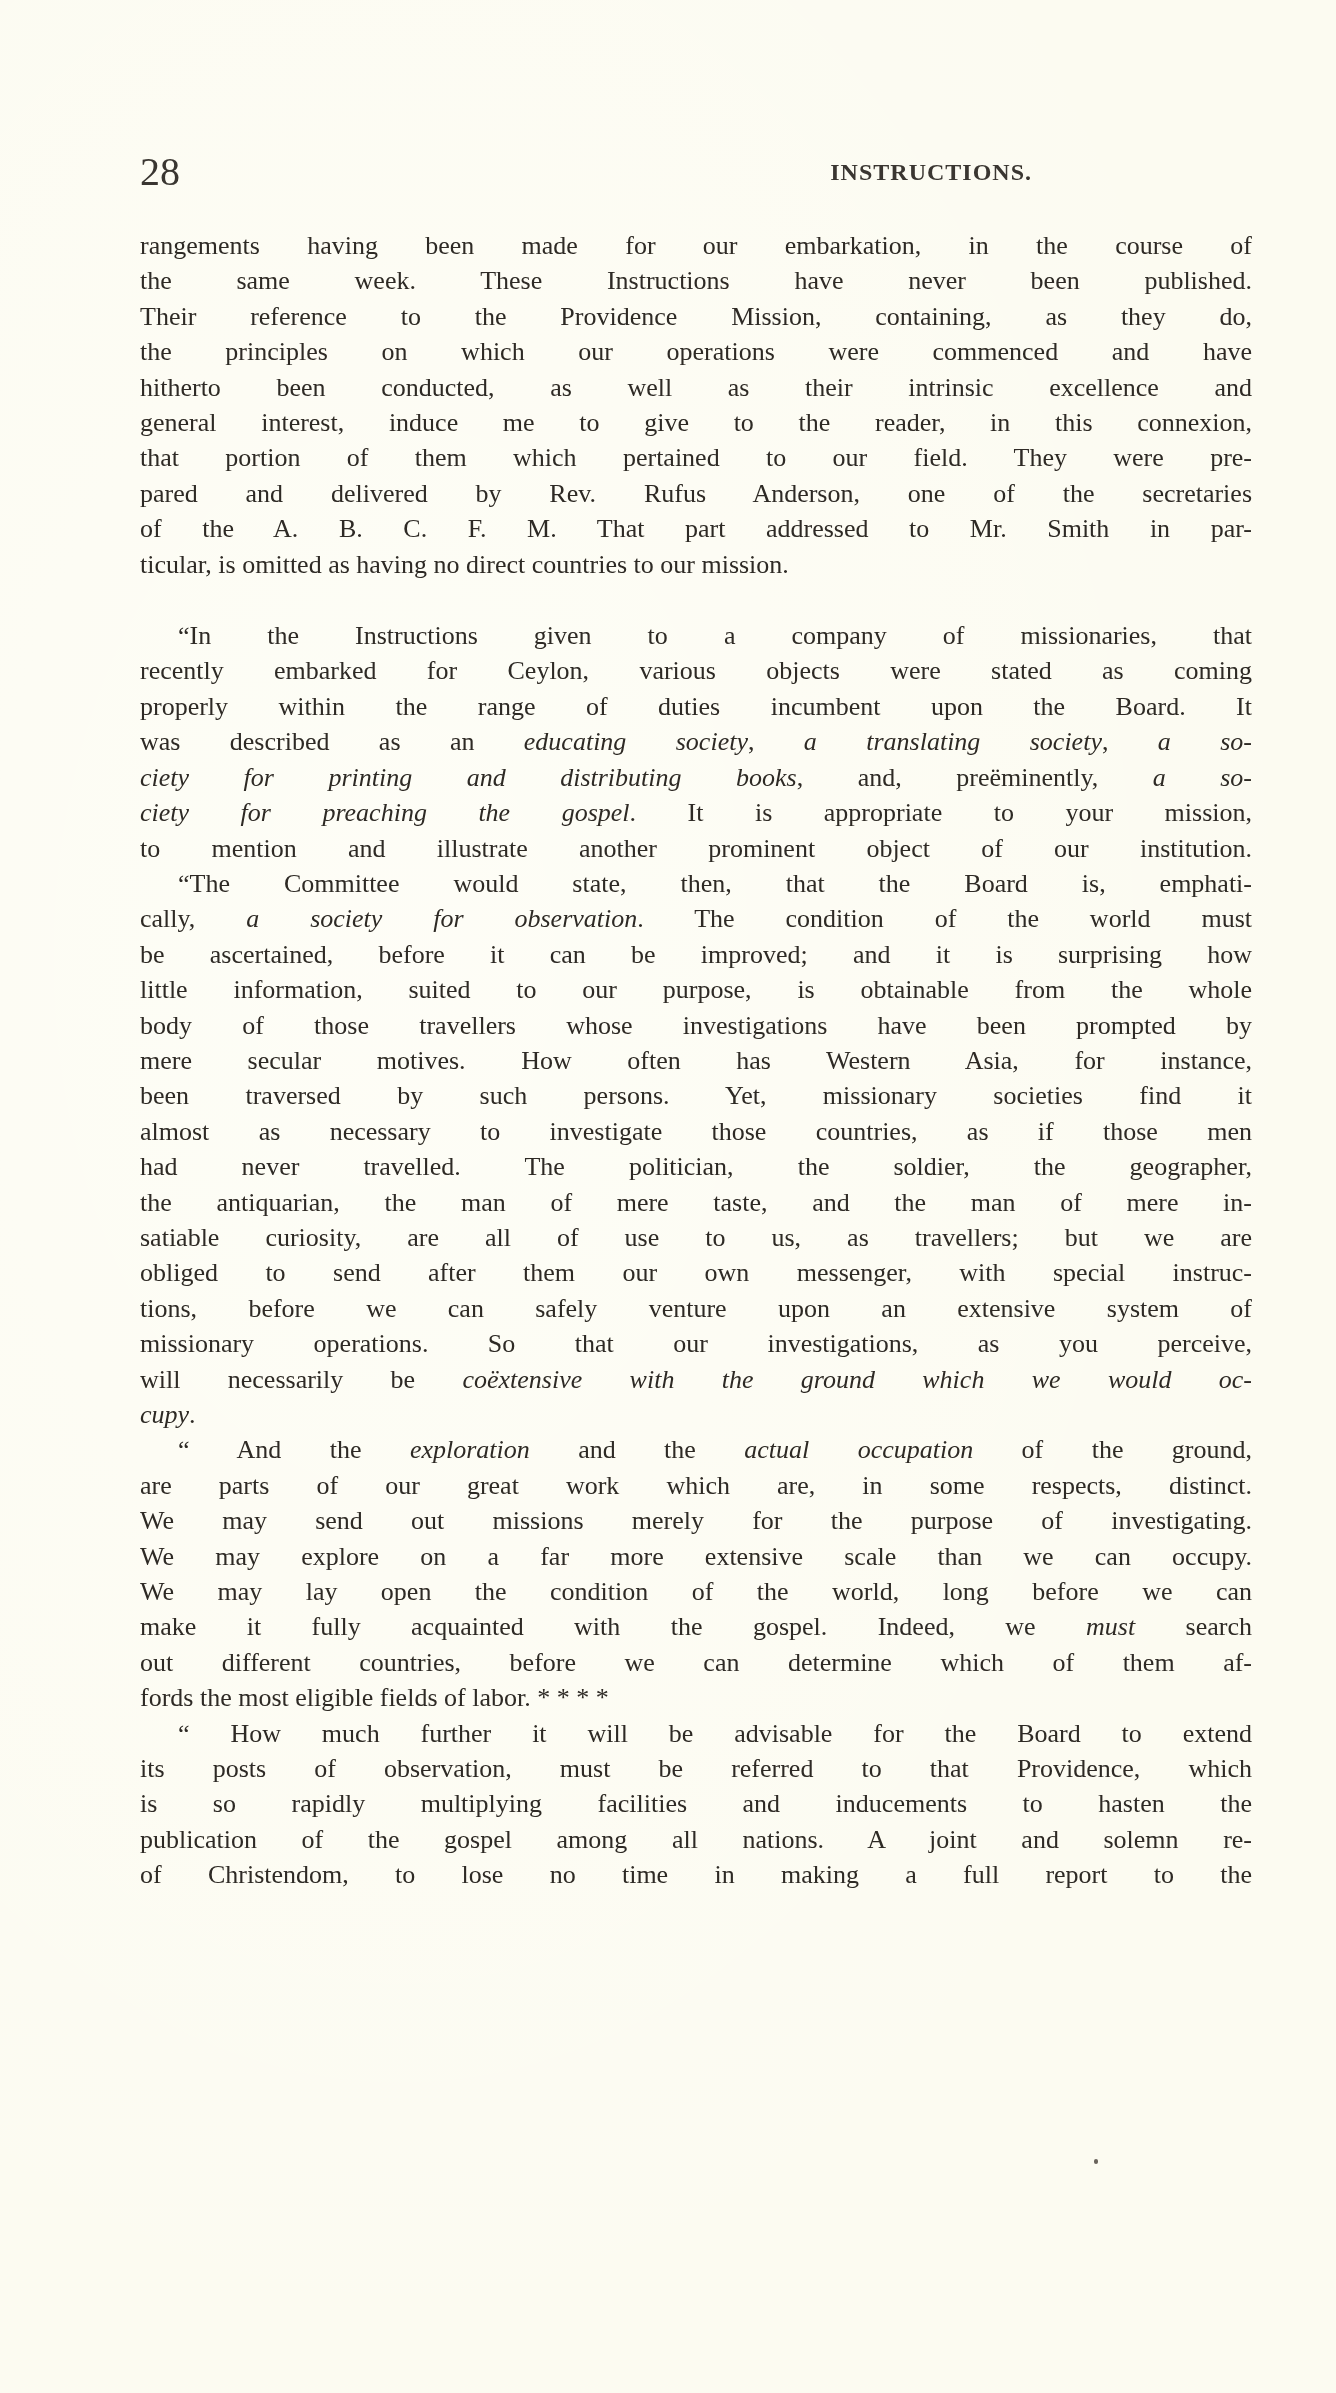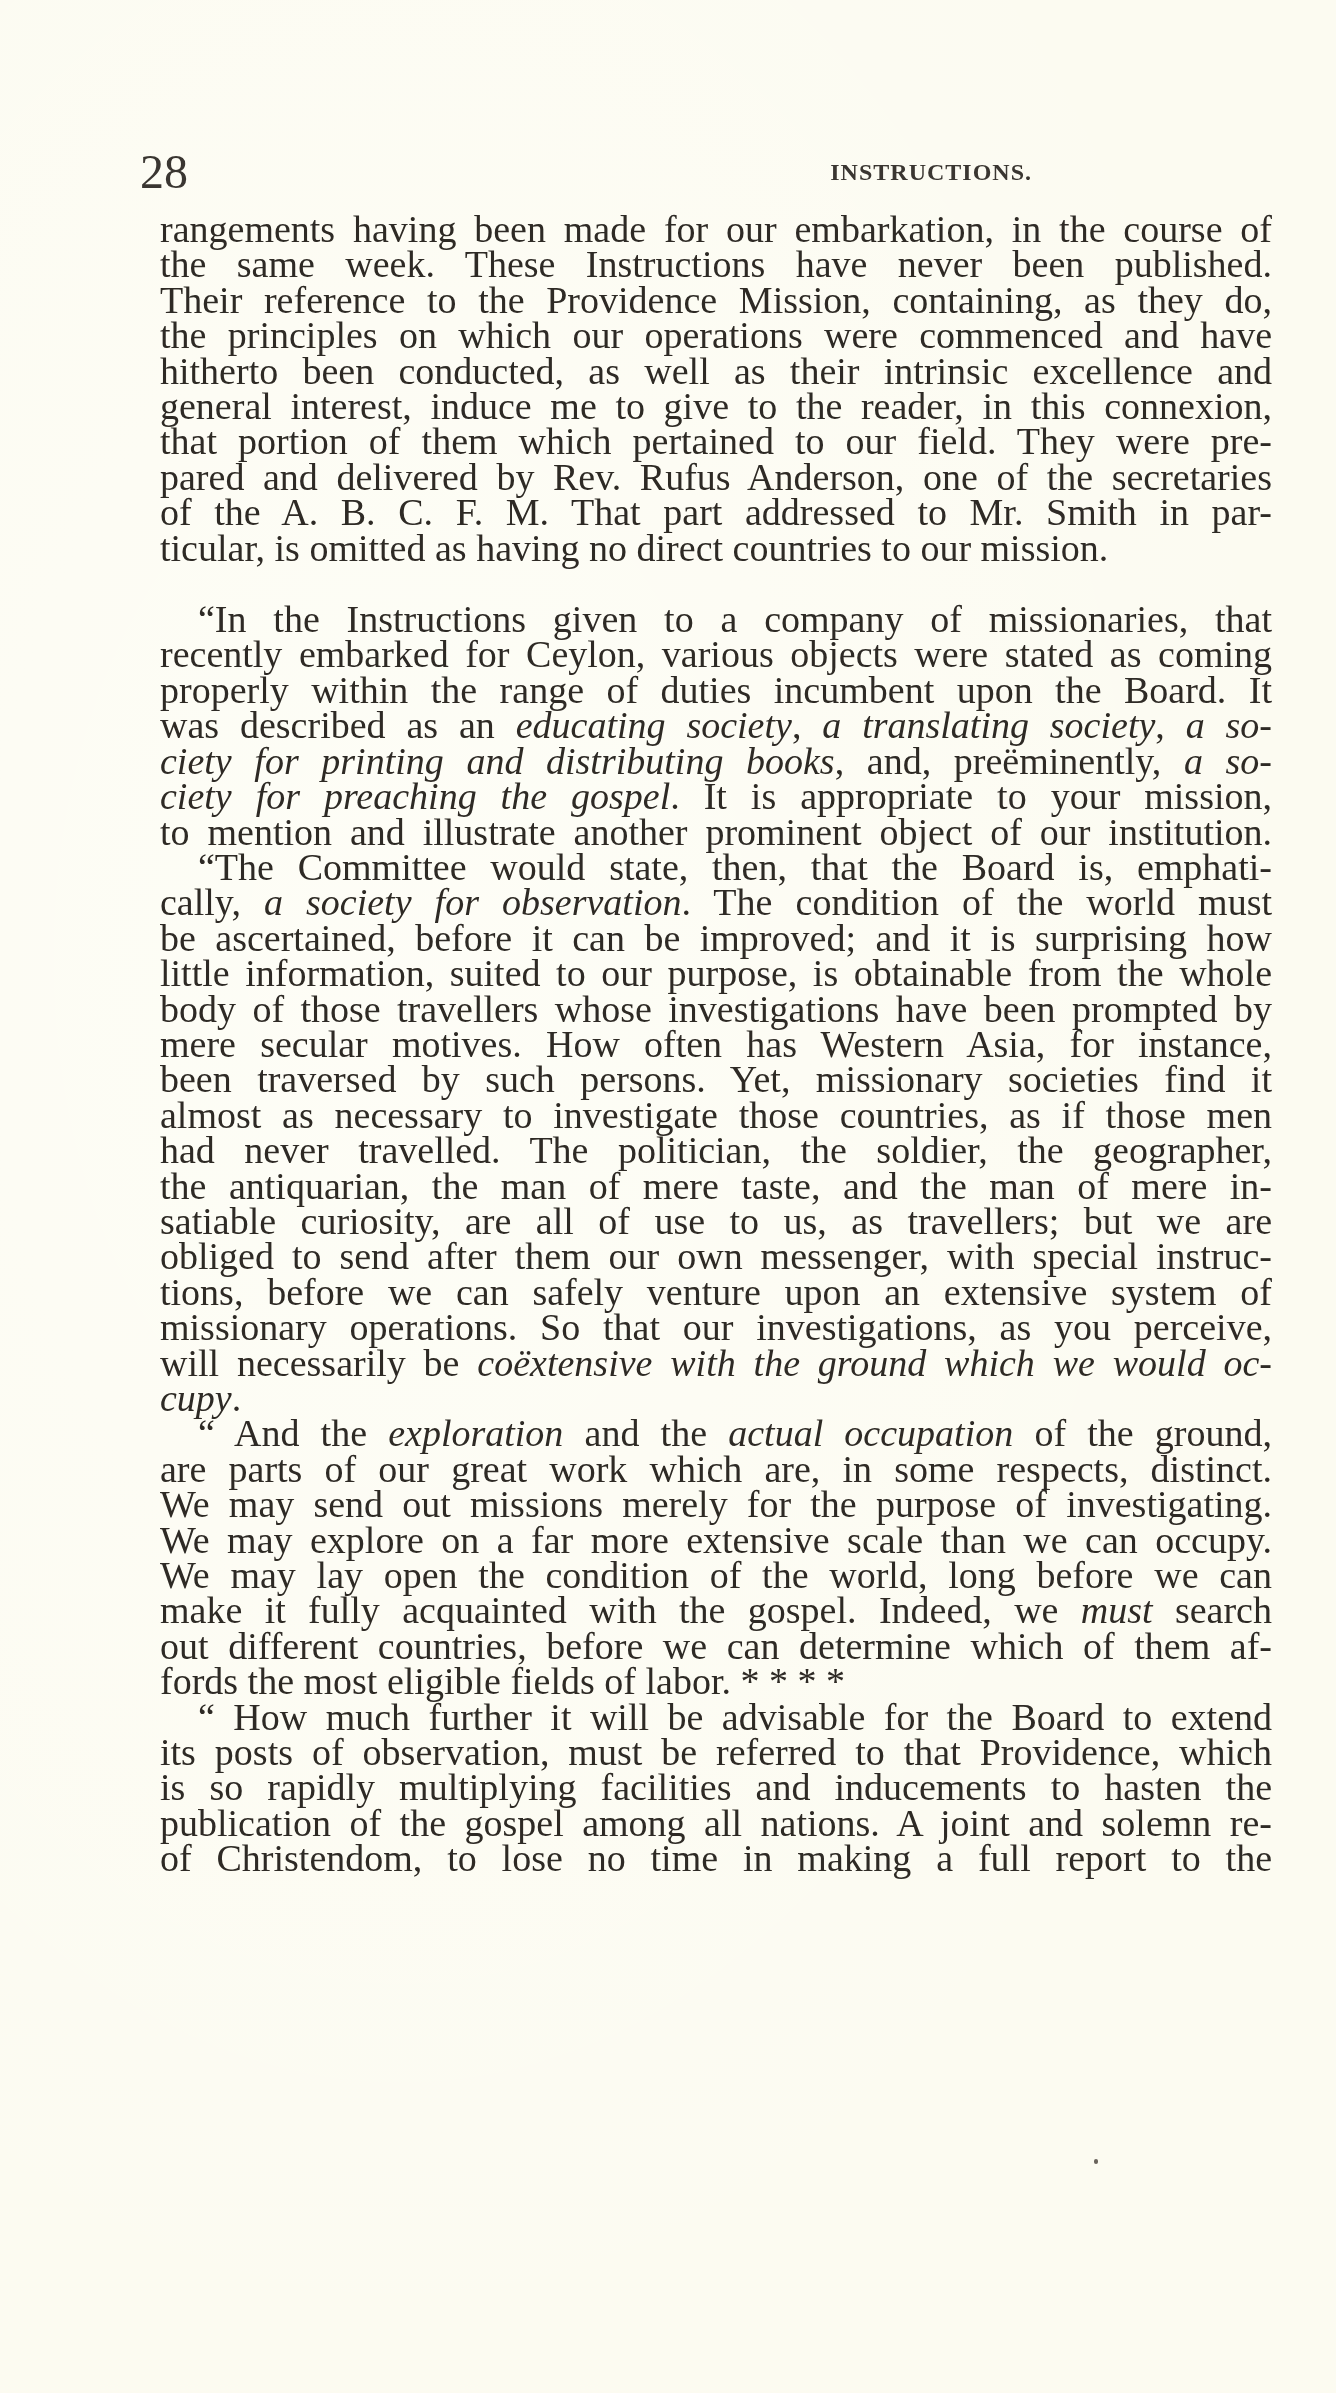--- a/index.html
+++ b/index.html
@@ -27,48 +27,47 @@
     position: absolute;
     top: 152px;
     left: 140px;
     width: 1112px;
     height: 40px;
   }
   .page-number {
     position: absolute;
     left: 0;
     top: 0;
-    font-size: 48px;
+    font-size: 40px;
     line-height: 40px;
     color: #3a3631;
     text-align: center;
   }
   .running-title {
     position: absolute;
     left: 0;
     right: 0;
     top: 4px;
     text-align: right;
     font-size: 24px;
     font-weight: bold;
     letter-spacing: 1px;
     line-height: 32px;
     padding-right: 220px;
     color: #3a3631;
   }
   .body-text {
     position: absolute;
-    top: 212px;
+    top: 228px;
     left: 140px;
     width: 1112px;
-    font-size: 38px;
+    font-size: 26px;
     line-height: 35.4px;
     text-align: justify;
     color: #2e2a25;
-    margin-left: 20px;
   }
   .para {
     margin: 0;
     text-indent: 0;
   }
   .para.gap {
     margin-top: 36px;
   }
   .line {
     display: block;

